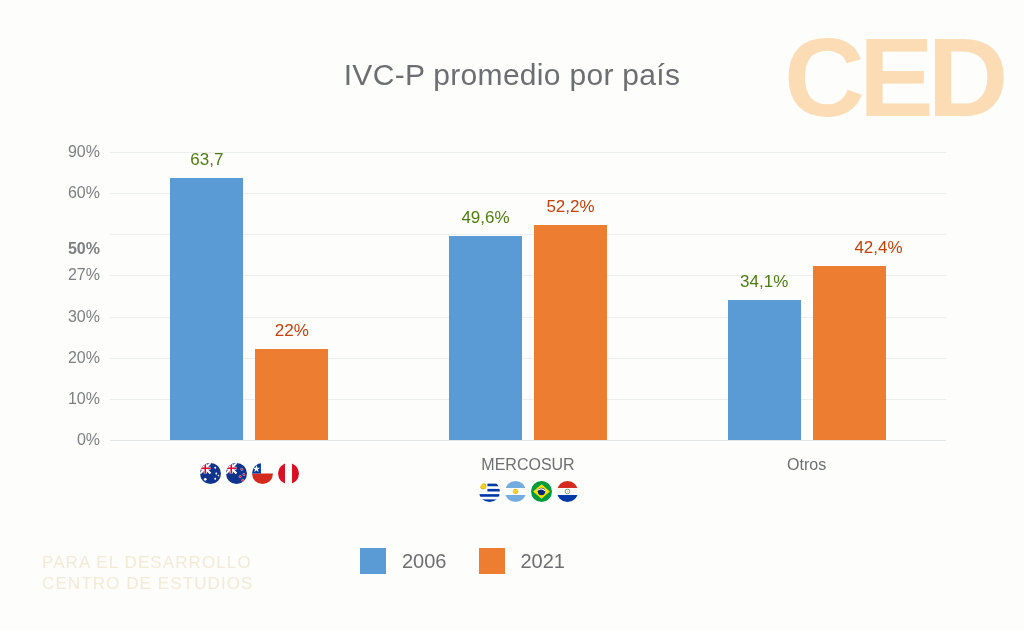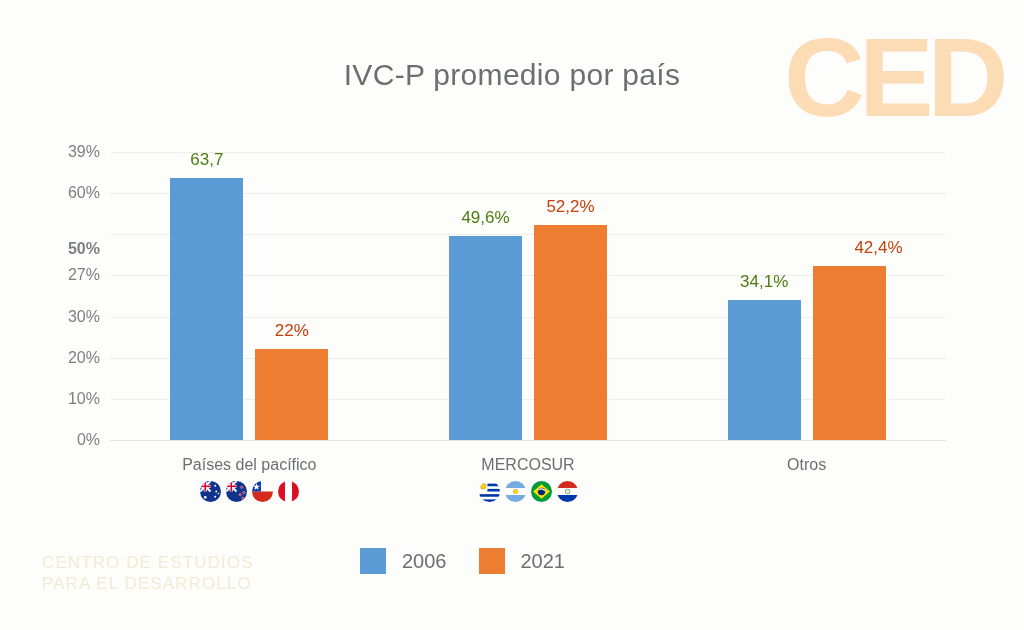--- a/index.html
+++ b/index.html
@@ -153,21 +153,21 @@
 
 <div id="slide">
 
   <div id="ced-logo">CED</div>
 
   <div id="chart-title">IVC-P promedio por país</div>
 
   <div id="plot"></div>
 
   <div id="ytick-layer">
-      <div class="ytick-wrap" style="top: 152px;">39%</div>
+      <div class="ytick-wrap" style="top: 152px;">90%</div>
       <div class="ytick-wrap" style="top: 193.143px;">60%</div>
       <div class="ytick-wrap" style="top: 249px; font-weight: bold;">50%</div>
       <div class="ytick-wrap" style="top: 275.429px;">27%</div>
       <div class="ytick-wrap" style="top: 316.571px;">30%</div>
       <div class="ytick-wrap" style="top: 357.714px;">20%</div>
       <div class="ytick-wrap" style="top: 398.857px;">10%</div>
       <div class="ytick-wrap" style="top: 440px;">0%</div>
     </div>
   <div id="grid-layer">
       <div class="gridline" style="left: 110px; top: 152px; width: 836px;"></div>
@@ -188,21 +188,20 @@
       <div class="bar-label s2006" style="left: 429px; width: 113px; top: 207.931px;">49,6%</div>
       <div class="bar s2021" style="left: 534px; top: 225.234px; width: 73px; height: 214.766px;"></div>
       <div class="bar-label s2021" style="left: 514px; width: 113px; top: 197.234px;">52,2%</div>
       <div class="bar s2006" style="left: 727.667px; top: 299.703px; width: 73px; height: 140.297px;"></div>
       <div class="bar-label s2006" style="left: 707.667px; width: 113px; top: 271.703px;">34,1%</div>
       <div class="bar s2021" style="left: 812.667px; top: 265.554px; width: 73px; height: 174.446px;"></div>
       <div class="bar-label s2021" style="left: 822px; width: 113px; top: 237.554px;">42,4%</div>
     </div>
   <div id="cat-layer">
       <div class="cat" style="left: 119.333px; width: 260px; top: 456px;">
-        <span class="cat-name">Países del pacífico</span>
         <div class="flags">
           <span class="flag"><svg viewBox="0 0 40 40" width="21" height="21">
               <rect width="40" height="40" fill="#10338c"></rect>
               <rect width="20" height="20" fill="#10338c"></rect>
               <path d="M0 0 L20 20 M20 0 L0 20" stroke="#fff" stroke-width="4"></path>
               <path d="M10 0 V20 M0 10 H20" stroke="#fff" stroke-width="6"></path>
               <path d="M10 0 V20 M0 10 H20" stroke="#e4002b" stroke-width="3"></path>
               <circle cx="10" cy="31" r="2.6" fill="#fff"></circle>
               <circle cx="29" cy="9" r="1.8" fill="#fff"></circle>
               <circle cx="31" cy="20" r="1.8" fill="#fff"></circle>
@@ -275,17 +274,17 @@
         <div class="legend-swatch" style="background: rgb(91, 155, 213);"></div>
         <div class="legend-label">2006</div>
       </div>
       <div class="legend-item">
         <div class="legend-swatch" style="background: rgb(237, 125, 49);"></div>
         <div class="legend-label">2021</div>
       </div>
     </div>
 
   <div id="footer-watermark">
+    <div>PARA EL DESARROLLO</div>
     <div>CENTRO DE ESTUDIOS</div>
-    <div>PARA EL DESARROLLO</div>
   </div>
 
 </div>
 
 </body></html>

